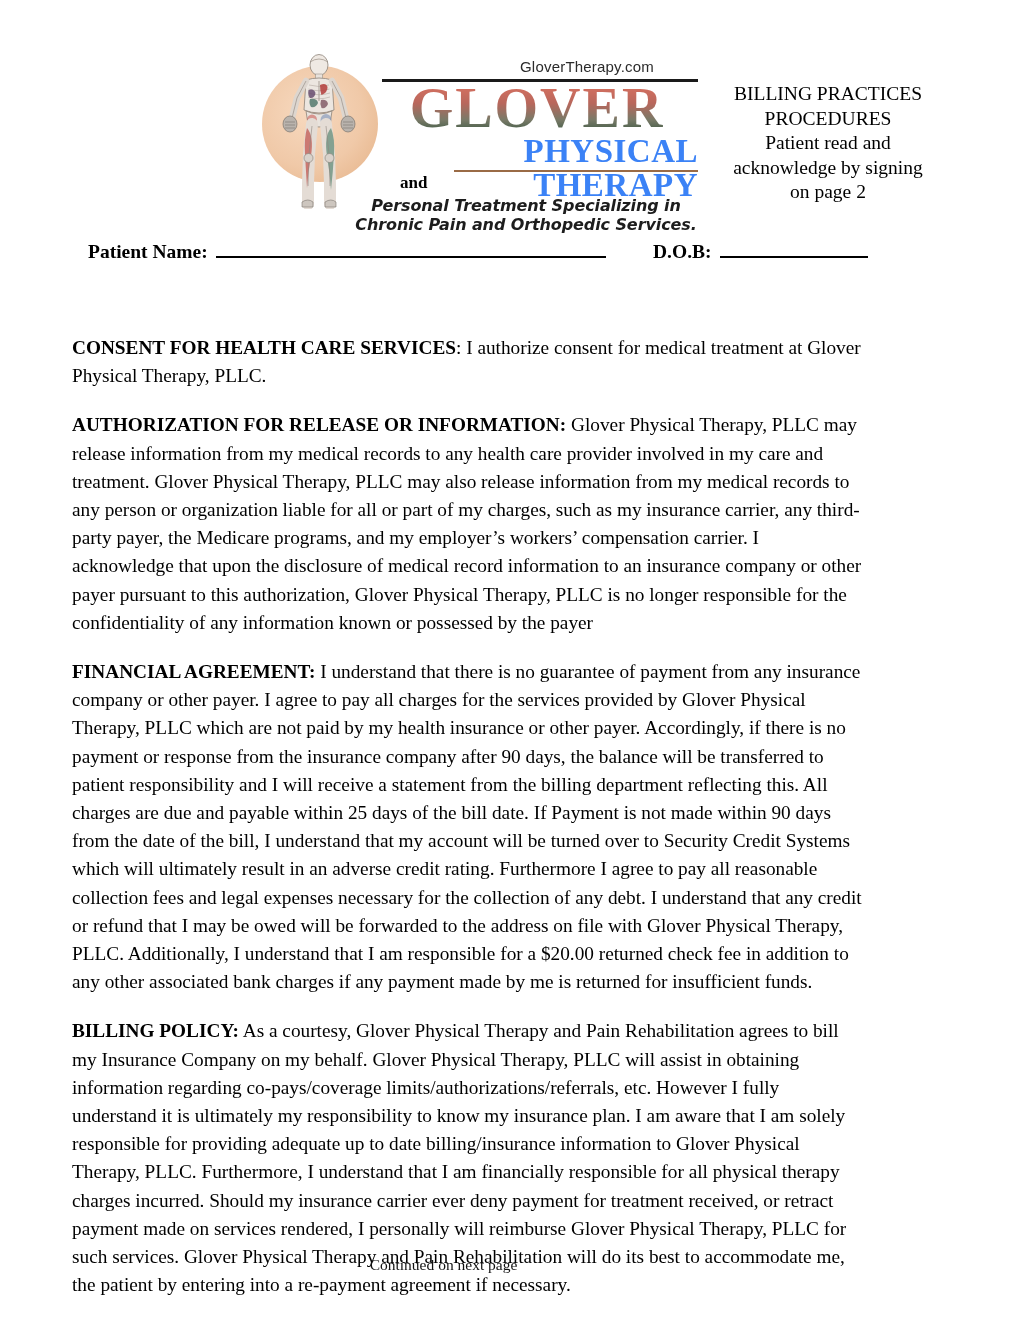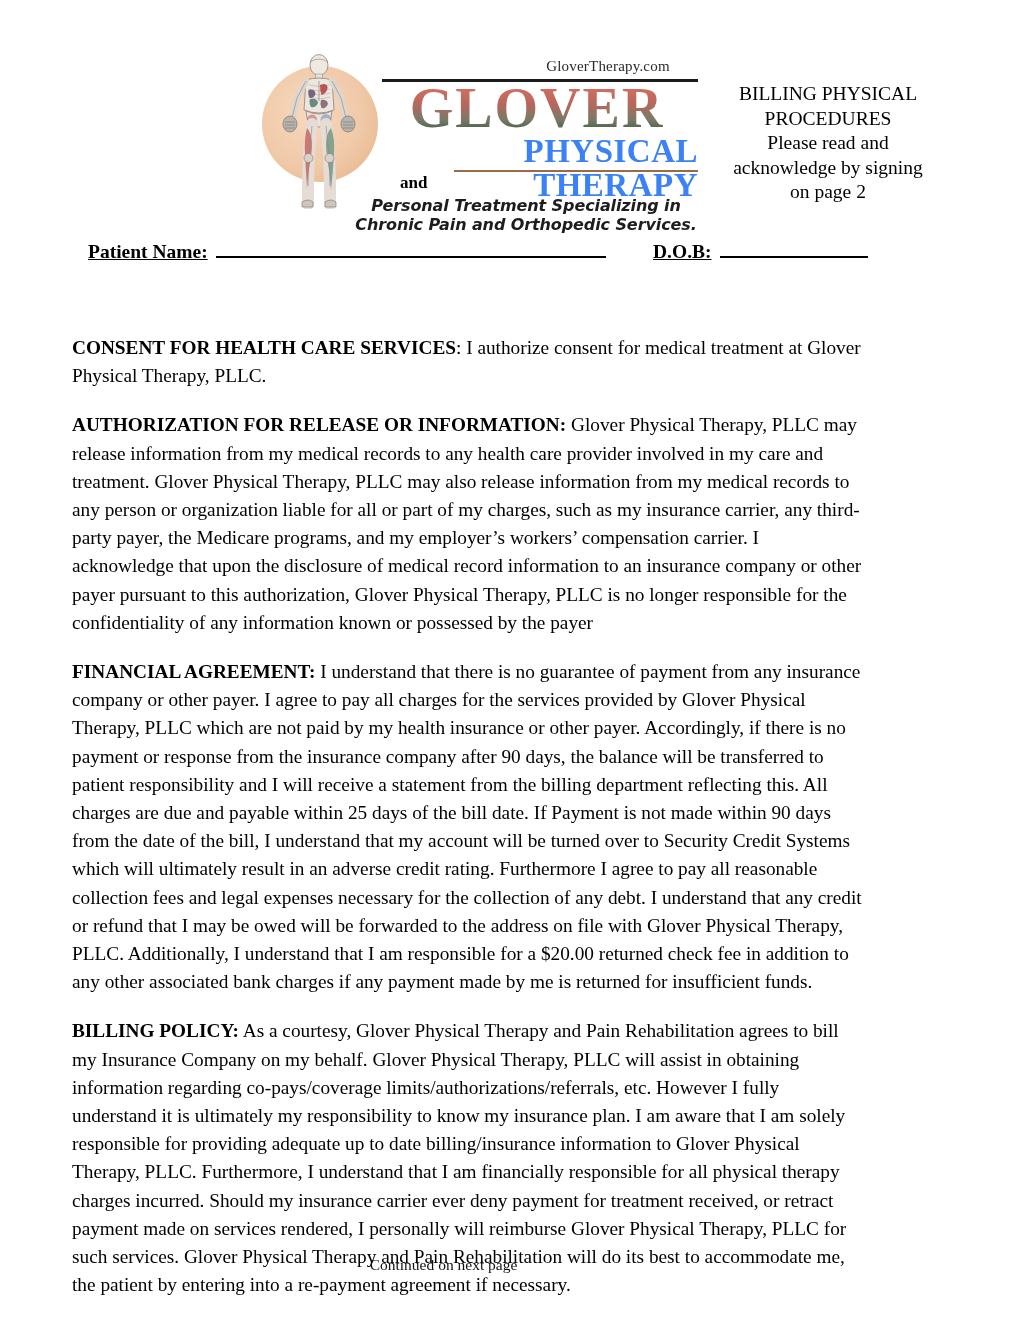--- a/index.html
+++ b/index.html
@@ -76,22 +76,22 @@
     line-height: 24.5px;
     font-family: "Liberation Serif", "DejaVu Serif", serif;
   }
 
   
   .wm-url {
     position: absolute;
     left: 262px;
     top: 6px;
     width: 176px;
-    text-align: center;
-    font-family: Liberation Serif, serif;
+    text-align: left;
+    font-family: Liberation Sans, sans-serif;
     font-size: 15px;
     color: #2b2b2b;
     letter-spacing: 0.2px;
   }
   .wm-rule-top {
     position: absolute;
     left: 124px;
     top: 27px;
     width: 316px;
     height: 3px;
@@ -175,21 +175,20 @@
     position: absolute;
     left: 88px;
     top: 241px;
     width: 800px;
     height: 28px;
     font-size: 19.5px;
   }
   .pr-label {
     font-weight: 700;
     font-family: "Liberation Serif", "DejaVu Serif", serif;
-    text-decoration: underline;
   }
   .blank-line {
     display: inline-block;
     border-bottom: 2.5px solid #000;
     height: 15px;
     vertical-align: baseline;
   }
   .bl-name { width: 390px; margin-left: 8px; }
   .bl-dob  { width: 148px; margin-left: 8px; }
   .dob-wrap {
@@ -301,23 +300,23 @@
       <div class="wm-url">GloverTherapy.com</div>
       <div class="wm-rule-top"></div>
       <div class="wm-glover">GLOVER</div>
       <div class="wm-pt">PHYSICAL THERAPY</div>
       <div class="wm-rule-mid"></div>
       <div class="wm-and">and</div>
       <div class="wm-tag">Personal Treatment Specializing in Chronic Pain and Orthopedic Services.</div>
     </div>
 
     <div class="hdr-title">
-      <div>BILLING PHYSICAL</div>
+      <div>BILLING PRACTICES</div>
       <div>PROCEDURES</div>
-      <div>Please read and</div>
+      <div>Patient read and</div>
       <div>acknowledge by signing</div>
       <div>on page 2</div>
     </div>
   </div>
 
   <div class="patient-row">
     <span class="pr-label">Patient Name:</span><span class="blank-line bl-name"></span>
     <span class="dob-wrap">
       <span class="pr-label">D.O.B:</span><span class="blank-line bl-dob"></span>
     </span>

